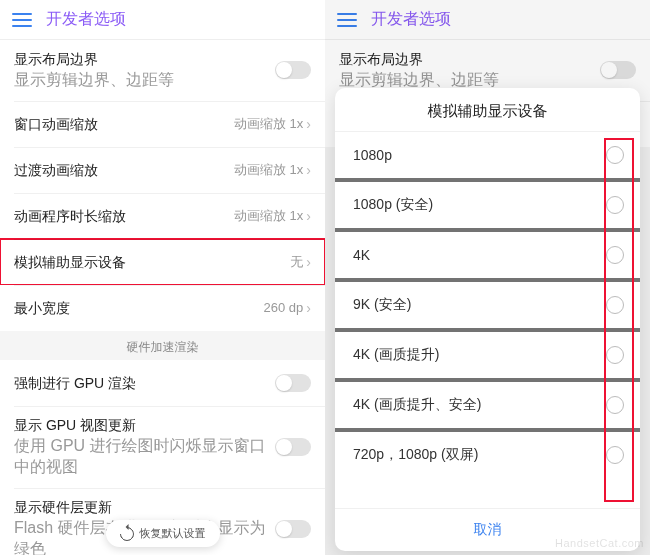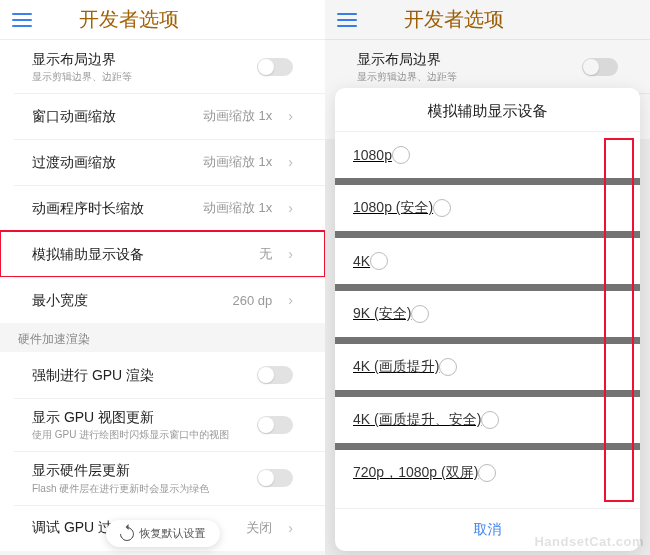--- a/index.html
+++ b/index.html
@@ -5,57 +5,57 @@
     * { box-sizing: border-box; margin: 0; padding: 0; -webkit-font-smoothing: antialiased; }
     body { font-family: -apple-system, "Helvetica Neue", Arial, sans-serif; background: #fff; width: 650px; height: 555px; overflow: hidden; }
     .dual { display: flex; width: 650px; height: 555px; }
     .phone { width: 325px; height: 555px; background: #f5f5f5; position: relative; overflow: hidden; }
     .phone + .phone { border-left: 0; }
 
     
     .header { height: 40px; background: #fff; display: flex; align-items: center; padding: 0 12px; border-bottom: 1px solid #eee; }
     .hamburger { width: 20px; height: 14px; display: flex; flex-direction: column; justify-content: space-between; margin-right: 14px; }
     .hamburger span { display: block; height: 2px; background: #3b82ef; border-radius: 1px; }
-    .title { font-size: 20px; font-weight: 500; color: #a16207; margin-left: 33px; }
-
-    
-    .row { background: #fff; padding: 10px 32px; display: flex; align-items: center; justify-content: space-between; position: relative; min-height: 46px; }
-    .row.section { background: transparent; color: #888; font-size: 12px; padding: 8px 18px 4px; min-height: 0; }
+    .title { font-size: 16px; font-weight: 500; color: #8b5cf6; }
+
+    
+    .row { background: #fff; padding: 10px 14px; display: flex; align-items: center; justify-content: space-between; position: relative; min-height: 46px; }
+    .row.section { background: transparent; color: #888; font-size: 12px; padding: 8px 18px 4px; min-height: 0; justify-content: center; }
     .row + .row::before { content: ""; position: absolute; top: 0; left: 14px; right: 0; height: 1px; background: rgba(0,0,0,0.06); }
     .left { display: flex; flex-direction: column; gap: 2px; min-width: 0; flex: 1; }
     .label { font-size: 14px; color: #222; line-height: 1.3; }
-    .sub { font-size: 10px; color: #999; line-height: 1.3; }
-    .value { font-size: 13px; color: #999; display: flex; align-items: center; gap: 16px; white-space: nowrap; }
+    .sub { font-size: 16px; color: #999; line-height: 1.3; }
+    .value { font-size: 13px; color: #999; display: flex; align-items: center; gap: 3px; white-space: nowrap; }
     .chev { color: #bbb; font-size: 14px; }
 
     
     .toggle { width: 36px; height: 18px; background: #e2e2e2; border-radius: 10px; position: relative; }
     .toggle::after { content: ""; position: absolute; width: 16px; height: 16px; background: #fff; border-radius: 50%; top: 1px; left: 1px; box-shadow: 0 1px 2px rgba(0,0,0,0.15); }
 
     
     .highlight { outline: 2px solid #e13; outline-offset: -1px; }
 
     
     .restore { position: absolute; bottom: 8px; left: 50%; transform: translateX(-50%); background: #fff; border-radius: 20px; box-shadow: 0 2px 8px rgba(0,0,0,0.15); display: flex; align-items: center; gap: 6px; padding: 6px 14px; font-size: 11px; color: #555; }
     .restore-icon { width: 14px; height: 14px; border: 1.5px solid #555; border-radius: 50%; border-top-color: transparent; transform: rotate(-45deg); position: relative; }
     .restore-icon::after { content:""; position:absolute; top:-3px; right:-1px; border: 3px solid transparent; border-right-color:#555; transform: rotate(45deg); }
 
     
     .dim { position: absolute; inset: 0; background: rgba(0,0,0,0.04); pointer-events: none; }
     .sheet { position: absolute; top: 88px; left: 10px; right: 10px; bottom: 4px; background: #fff; border-radius: 10px; display: flex; flex-direction: column; box-shadow: 0 4px 18px rgba(0,0,0,0.12); overflow: hidden; }
     .sheet-title { text-align: center; padding: 14px 0 10px; font-size: 15px; color: #222; border-bottom: 1px solid #f0f0f0; }
     .sheet-body { flex: 1; overflow: hidden; position: relative; }
-    .opt { display: flex; align-items: center; padding: 14px 16px 14px 18px; text-decoration: underline; }
-    .opt + .opt { border-top: 7px solid #737373; }
+    .opt { display: flex; align-items: center; justify-content: space-between; padding: 14px 16px 14px 18px; }
+    .opt + .opt { border-top: 4px solid #737373; }
     .opt-label { font-size: 14px; color: #333; }
     .radio { width: 18px; height: 18px; border: 1.5px solid #bbb; border-radius: 50%; }
     .radio-col-hl { position: absolute; top: 6px; right: 6px; width: 30px; bottom: 6px; border: 2px solid #e13; }
     .sheet-cancel { text-align: center; padding: 12px 16px; color: #3b82ef; font-size: 14px; border-top: 1px solid #f0f0f0; }
 
-    .watermark { position: absolute; right: 6px; bottom: 6px; font-size: 13px; color: rgba(0,0,0,0.12); font-weight: 700; letter-spacing: .5px; }
+    .watermark { position: absolute; right: 6px; bottom: 6px; font-size: 11px; color: rgba(0,0,0,0.12); font-weight: 400; letter-spacing: .5px; }
   </style>
 </head>
 <body>
 
 <div class="dual">
 
   <div class="phone">
     <div class="header">
       <div class="hamburger">
           <span></span>

